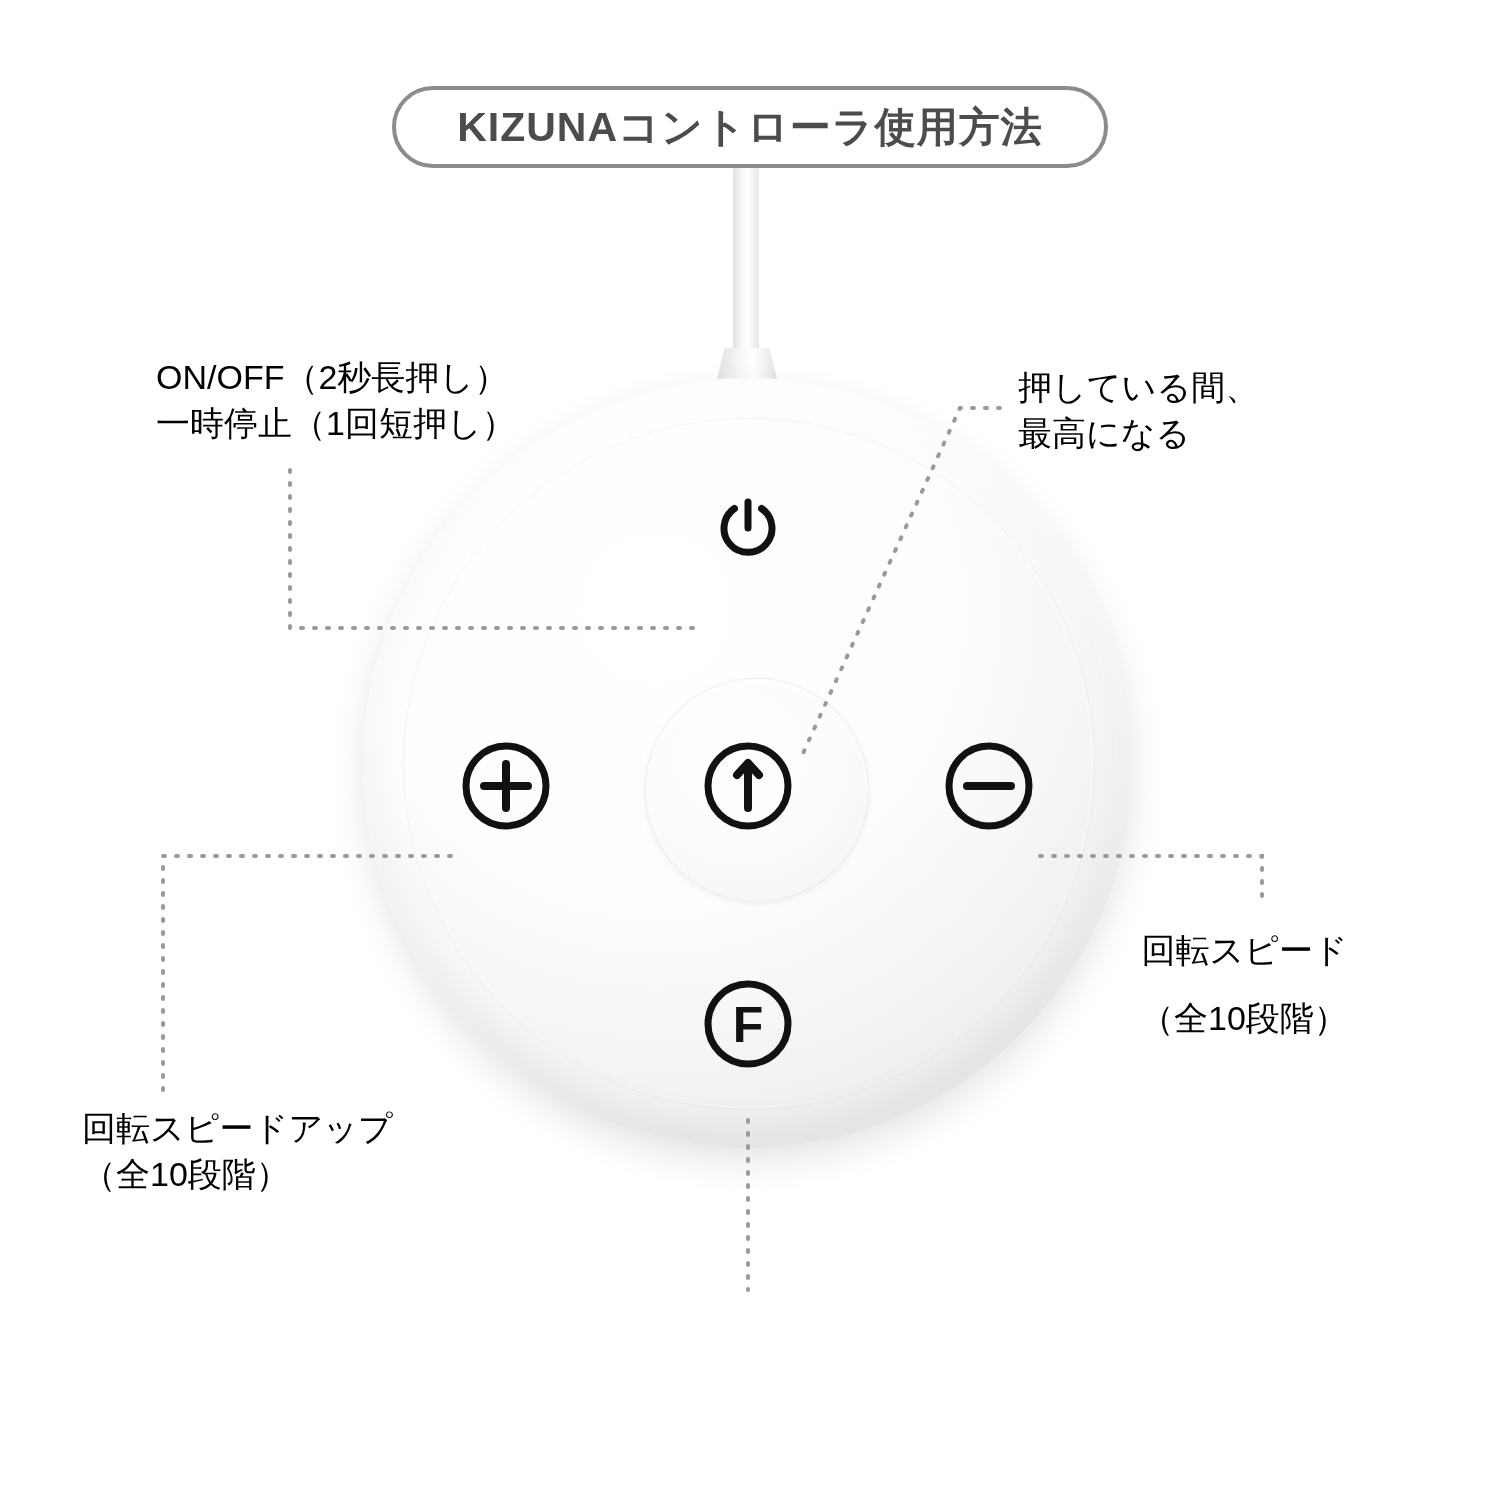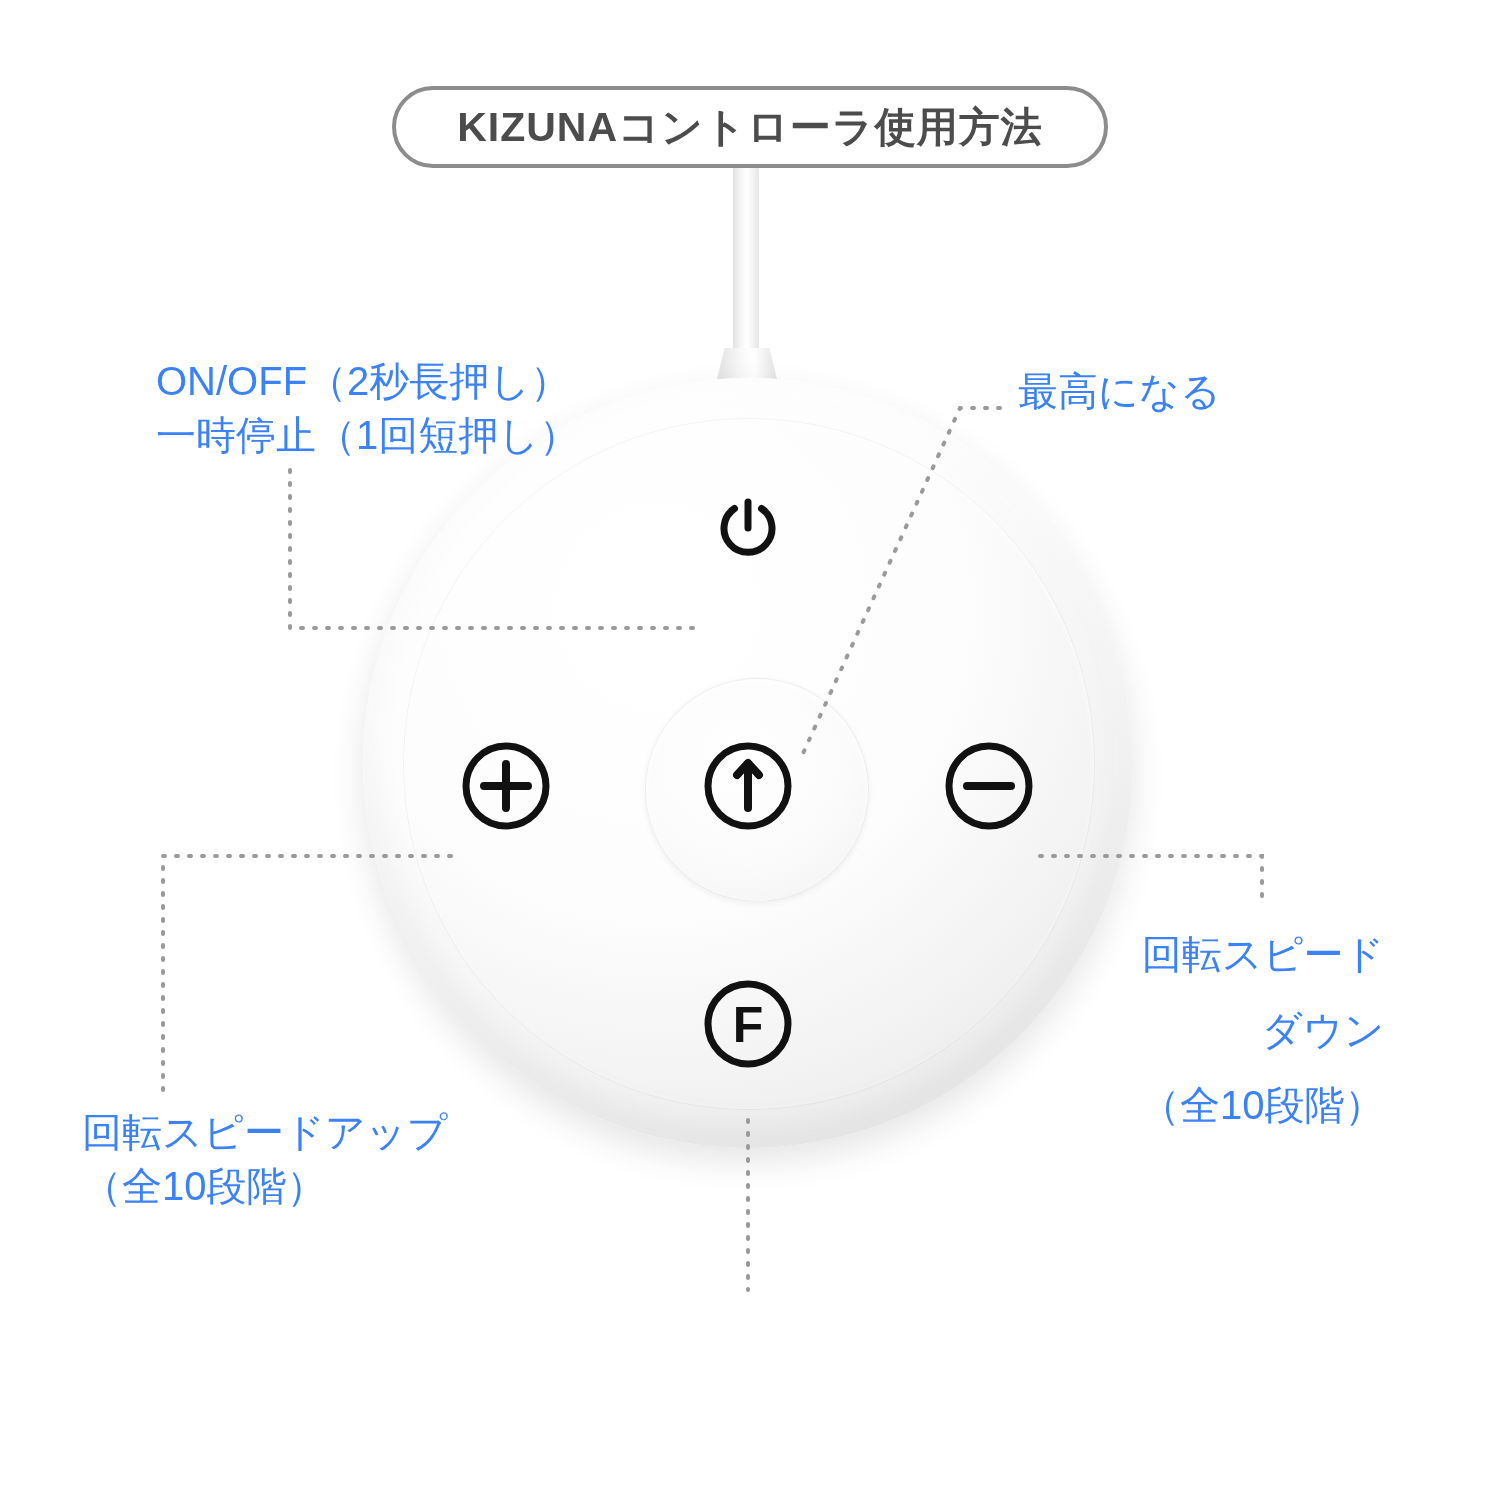--- a/index.html
+++ b/index.html
@@ -120,22 +120,22 @@
 
   #btn-power  { left: 704px; top: 486px; }
   #btn-plus   { left: 462px; top: 742px; }
   #btn-boost  { left: 704px; top: 742px; }
   #btn-minus  { left: 945px; top: 742px; }
   #btn-f      { left: 704px; top: 980px; }
 
   
   .label {
     position: absolute;
-    color: #3b82f6;
-    font-size: 40px;
+    color: #000000;
+    font-size: 34px;
     line-height: 1.34;
     white-space: nowrap;
     z-index: 7;
   }
 
   #label-onoff   { left: 156px; top: 355px; }
   #label-boost   { left: 1018px; top: 365px; }
   #label-speedup { left: 82px;  top: 1106px; }
   #label-speeddn { left: 1140px; top: 906px; text-align: right; }
   #label-pattern { left: 424px; top: 1302px; }
@@ -241,28 +241,28 @@
       <polyline points="748,1120 748,1290" fill="none" stroke="#9a9a9a" stroke-width="4" stroke-dasharray="2 11" stroke-linecap="round"></polyline>
     </svg>
   </div>
 
   <div class="label" id="label-onoff">
     <div>ON/OFF（2秒長押し）</div>
     <div>一時停止（1回短押し）</div>
   </div>
 
   <div class="label" id="label-boost">
+    <div>押している間、</div>
     <div>最高になる</div>
   </div>
 
   <div class="label" id="label-speedup">
     <div>回転スピードアップ</div>
     <div>（全10段階）</div>
   </div>
 
   <div class="label" id="label-speeddn">
     <div class="ln">回転スピード</div>
-    <div class="ln">ダウン</div>
     <div class="ln">（全10段階）</div>
   </div>
 
 
 </div>
 
 </body></html>

